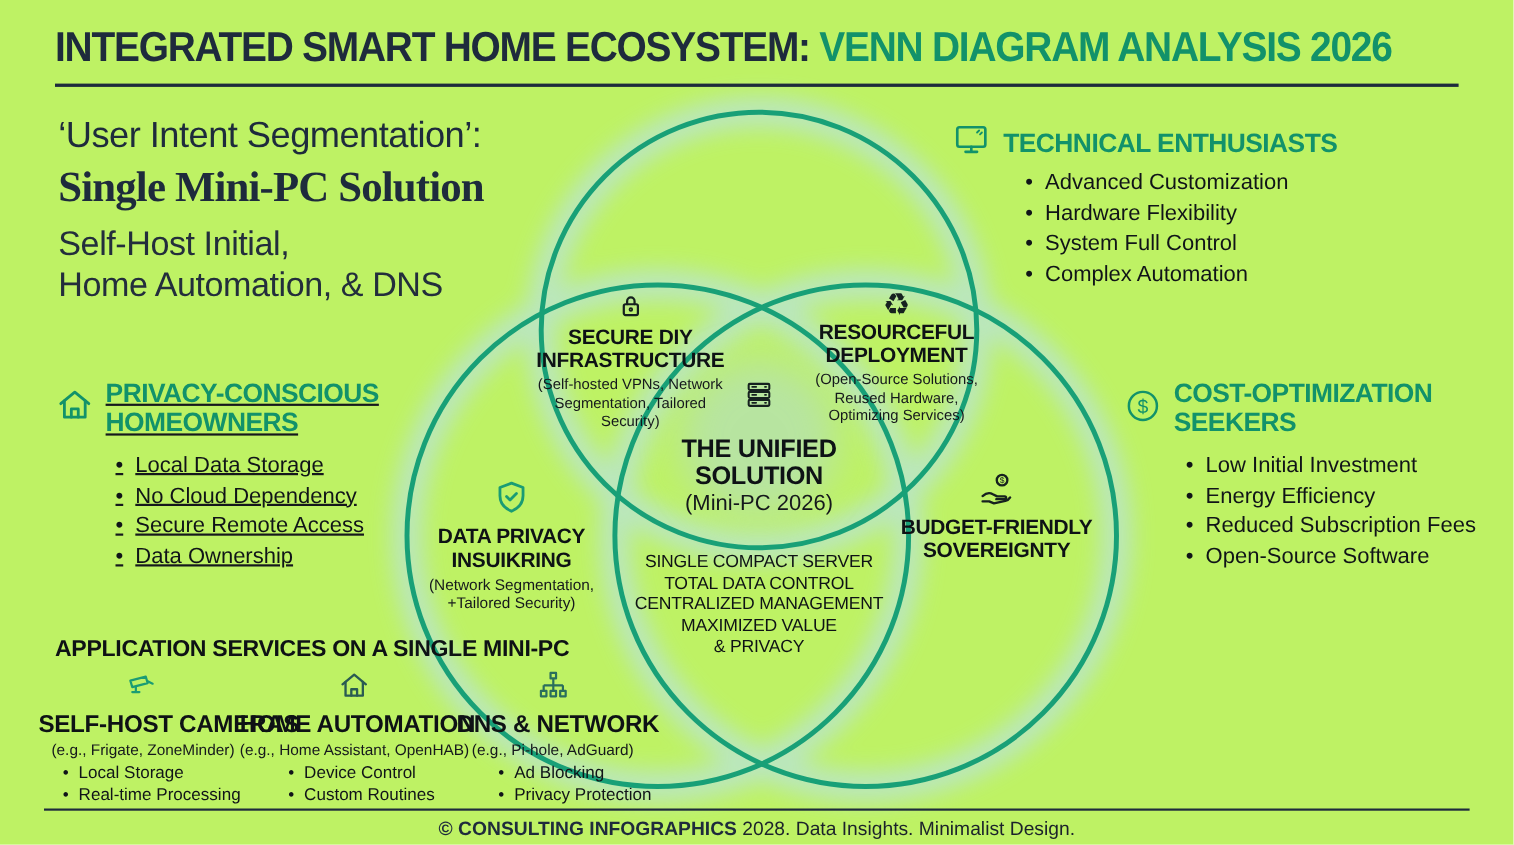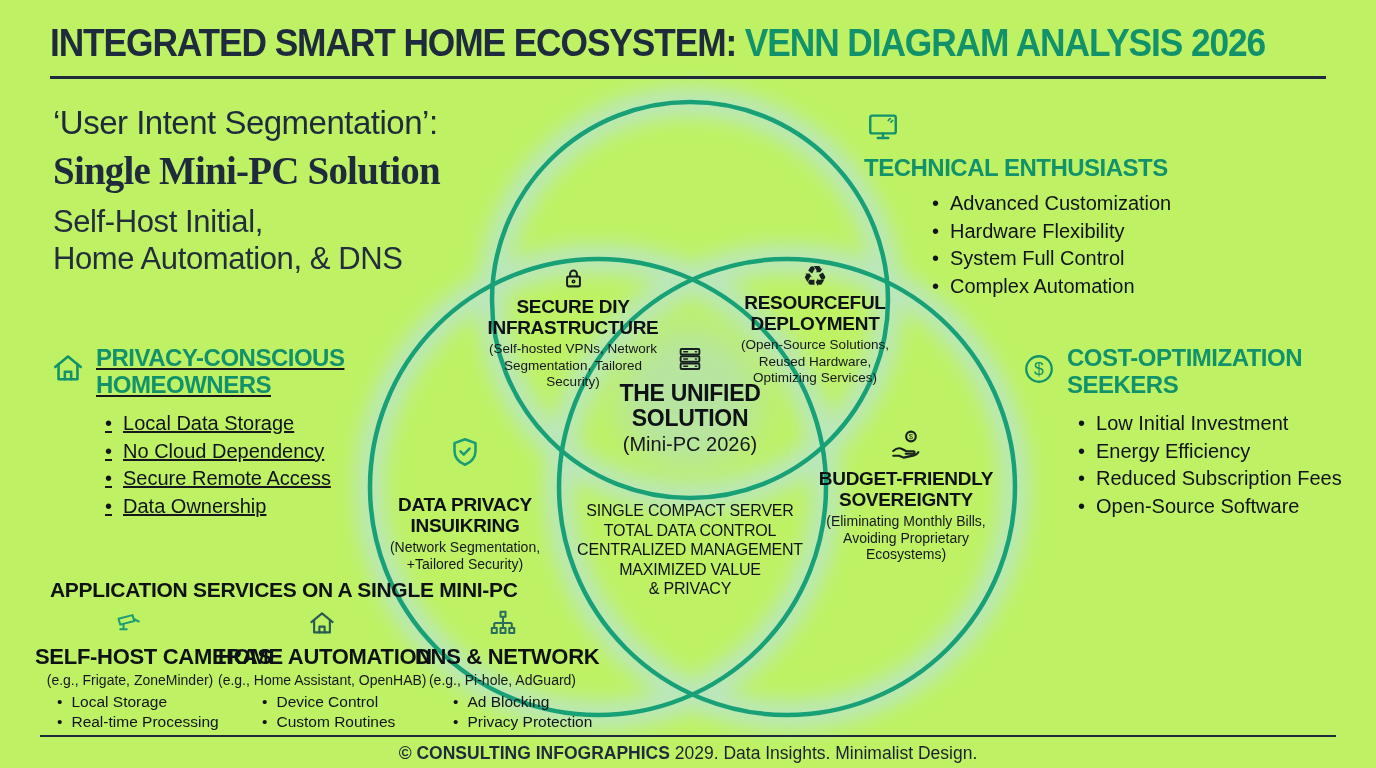--- a/index.html
+++ b/index.html
@@ -79,21 +79,21 @@
   <div class="abs rule" style="left:50px;top:76px;width:1276px;"></div>
 
   <div class="abs" style="left:53px;top:104px;width:470px;">
     <div class="kicker">‘User Intent Segmentation’:</div>
     <div class="headline" style="margin-top:6px;font-family:Liberation Serif, serif;">Single Mini-PC Solution</div>
     <div class="introsub" style="margin-top:10px;">Self-Host Initial,</div>
     <div class="introsub">Home Automation, &amp; DNS</div>
   </div>
 
   <div class="abs" style="left:864px;top:110px;">
-    <div style="display:flex;align-items:flex-start;gap:10px;flex-direction:column;">
+    <div style="display:flex;align-items:flex-end;gap:10px;">
       <span class="ic">
         <svg class="icon" width="38" height="34" viewBox="0 0 24 24" fill="none" stroke="#12926a" stroke-width="1.7" stroke-linecap="round" stroke-linejoin="round">
           <rect x="3" y="4" width="18" height="12.5" rx="1.4"></rect>
           <path d="M12 16.5v3.3M8.3 19.8h7.4"></path>
           <path d="M15.7 7.4l1.3-1.3M17.6 8.6l1.2-1.2" stroke-width="1.2"></path>
         </svg>
       </span>
       <span class="seg-title">TECHNICAL ENTHUSIASTS</span>
     </div>
     <ul class="bullets" style="margin:9px 0 0 68px;">
@@ -161,32 +161,32 @@
 
   <div class="abs vblock" style="left:605px;top:344px;width:170px;">
     <span class="ic">
       <svg class="icon" width="32" height="30" viewBox="0 0 24 24" fill="none" stroke="#16211f" stroke-width="1.5" stroke-linecap="round" stroke-linejoin="round">
         <rect x="4.5" y="4" width="15" height="4.4" rx="0.8"></rect>
         <rect x="4.5" y="9.8" width="15" height="4.4" rx="0.8"></rect>
         <rect x="4.5" y="15.6" width="15" height="4.4" rx="0.8"></rect>
         <path d="M7 6.2h3M16.3 6.2h.9M7 12h3M16.3 12h.9M7 17.8h3M16.3 17.8h.9" stroke-width="1.2"></path>
       </svg>
     </span>
-    <div class="u-title" style="margin-top:3px;">THE UNIFIED SOLUTION</div>
+    <div class="u-title" style="margin-top:16px;">THE UNIFIED SOLUTION</div>
     <div class="u-sub">(Mini-PC 2026)</div>
   </div>
 
   <div class="abs vblock" style="left:370px;top:434px;width:190px;">
     <span class="ic">
       <svg class="icon" width="36" height="36" viewBox="0 0 24 24" fill="none" stroke="#1a9c74" stroke-width="1.7" stroke-linecap="round" stroke-linejoin="round">
         <path d="M12 3.5l7 2.6v5c0 4.6-3 7.7-7 9.4-4-1.7-7-4.8-7-9.4v-5z"></path>
         <path d="M9 11.6l2.1 2.1 3.9-4"></path>
       </svg>
     </span>
-    <div class="vtitle" style="margin-top:20px;">DATA PRIVACY INSUIKRING</div>
+    <div class="vtitle" style="margin-top:3px;">DATA PRIVACY INSUIKRING</div>
     <div class="vsub" style="font-size:14px;">(Network Segmentation, +Tailored Security)</div>
   </div>
 
   <div class="abs vblock" style="left:575px;top:501px;width:230px;">
     <div class="core-line">SINGLE COMPACT SERVER</div>
     <div class="core-line">TOTAL DATA CONTROL</div>
     <div class="core-line">CENTRALIZED MANAGEMENT</div>
     <div class="core-line">MAXIMIZED VALUE</div>
     <div class="core-line">&amp; PRIVACY</div>
   </div>
@@ -194,21 +194,20 @@
   <div class="abs vblock" style="left:808px;top:428px;width:196px;">
     <span class="ic">
       <svg class="icon" width="38" height="34" viewBox="0 0 26 24" fill="none" stroke="#16211f" stroke-width="1.5" stroke-linecap="round" stroke-linejoin="round">
         <circle cx="16.5" cy="6" r="3.4"></circle>
         <text x="16.5" y="8" text-anchor="middle" font-size="5.4" fill="#16211f" stroke="none" font-family="Liberation Sans, sans-serif">$</text>
         <path d="M4 16.2c2.2-2 4.5-2.4 6.6-1.2l2.7 1.4h4.9c1.2 0 1.2 1.8 0 1.8h-5.4"></path>
         <path d="M4 19.6h4.2l3.1 1.3 7.3-1.6c1.4-.3 2.4-1 3.1-2.2"></path>
       </svg>
     </span>
     <div class="vtitle" style="margin-top:2px;">BUDGET-FRIENDLY SOVEREIGNTY</div>
-    <div class="vsub" style="font-size:14px;">(Eliminating Monthly Bills, Avoiding Proprietary Ecosystems)</div>
   </div>
 
   <div class="abs svc-heading" style="left:50px;top:578px;">APPLICATION SERVICES ON A SINGLE MINI-PC</div>
 
   <div class="abs col" style="left:35px;top:608px;width:190px;">
     <span class="ic">
       <svg class="icon" width="32" height="30" viewBox="0 0 24 24" fill="none" stroke="#1a9c74" stroke-width="1.6" stroke-linecap="round" stroke-linejoin="round">
         <path d="M2.8 8.6l11.2-2.9 1.4 4.7-11.2 2.9z"></path>
         <path d="M15.4 9l3.6 1.8"></path>
         <path d="M6.8 13.3v3.6M4.2 16.9h5.2"></path>
@@ -250,15 +249,15 @@
     </span>
     <div class="col-title">DNS &amp; NETWORK</div>
     <div class="col-sub">(e.g., Pi-hole, AdGuard)</div>
     <ul class="colb" style="padding-left:38px;">
       <li>Ad Blocking</li>
       <li>Privacy Protection</li>
     </ul>
   </div>
 
   <div class="abs rule thin" style="left:40px;top:735px;width:1296px;"></div>
-  <div class="abs footer" style="left:0;top:743px;"><span class="brand">© CONSULTING INFOGRAPHICS</span><span> 2029. Data Insights. Minimalist Design.</span></div>
+  <div class="abs footer" style="left:0;top:743px;"><span class="brand">© CONSULTING INFOGRAPHICS</span><span> 2028. Data Insights. Minimalist Design.</span></div>
 
 </div>
 
 </body></html>

